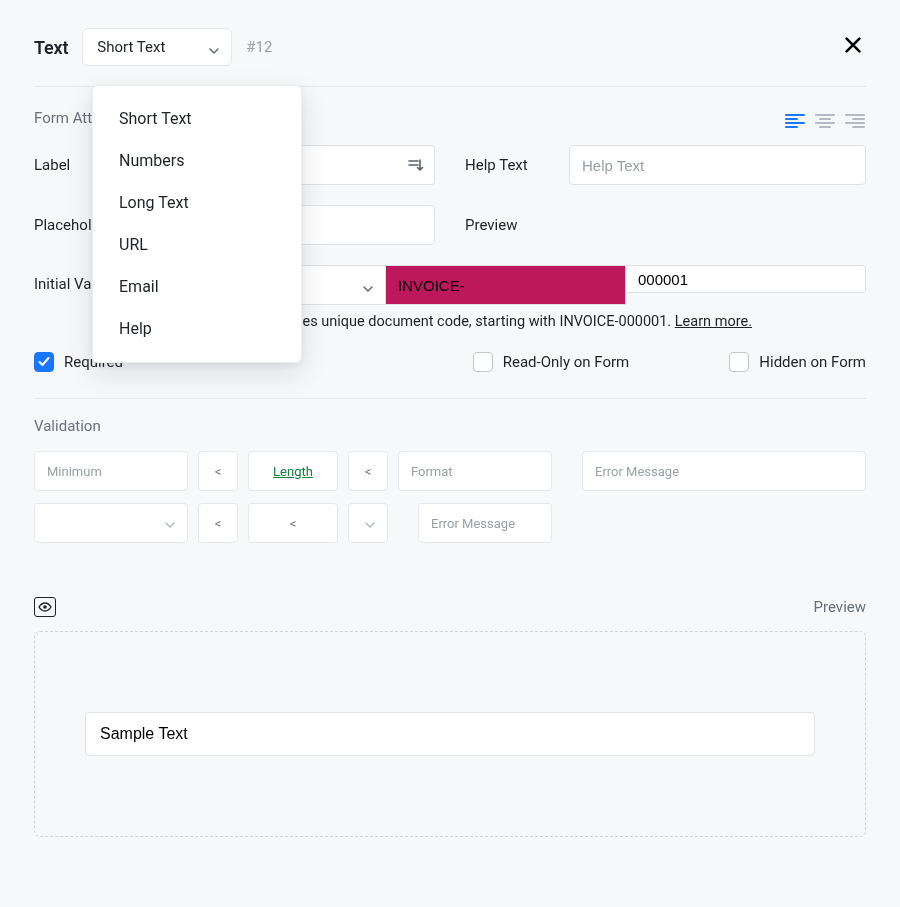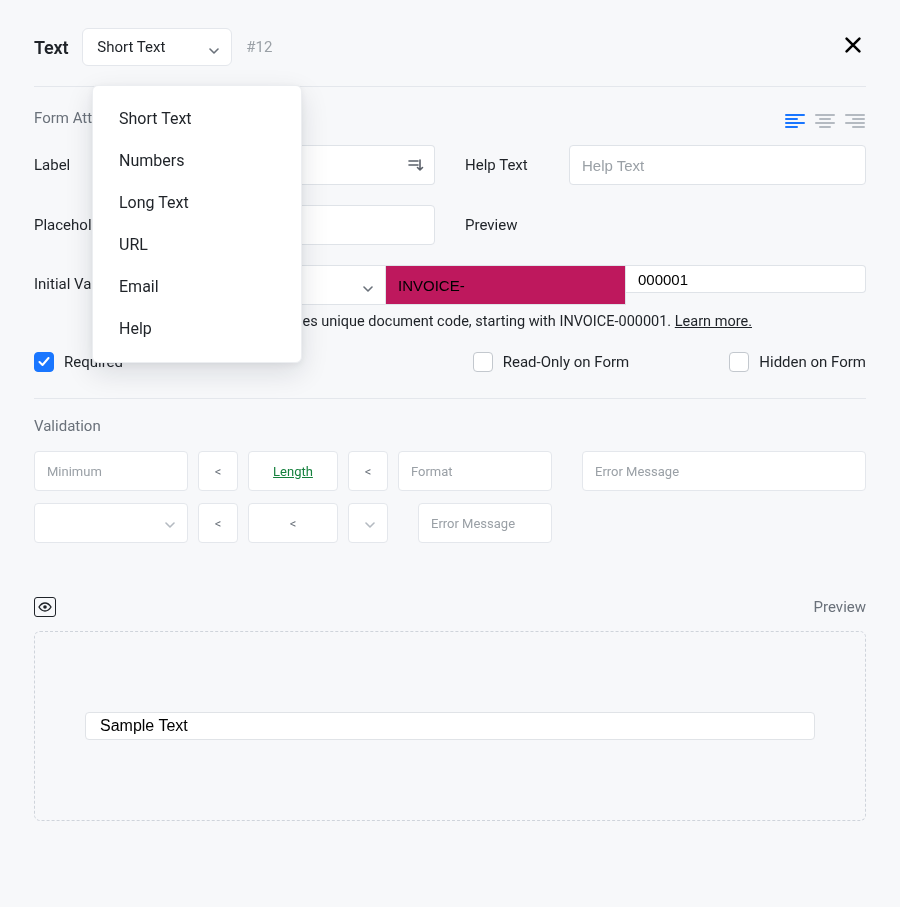--- a/index.html
+++ b/index.html
@@ -186,21 +186,21 @@
     width:22px; height:20px; border:1.5px solid #1f2328; border-radius:3px;
     display:flex; align-items:center; justify-content:center;
   }
   .preview-box {
     margin-top:14px;
     border:1.5px dashed #cfd4db;
     border-radius:6px;
     padding:80px 50px;
   }
   .preview-input {
-    width:100%; height:28px; border:1px solid #e0e3e7; border-radius:4px;
+    width:100%; height:44px; border:1px solid #e0e3e7; border-radius:4px;
     background:#fff; padding:0 14px; font-size:16px;
   }
 </style>
 </head>
 <body>
 
 <div class="panel">
 
   <div class="hdr">
     <div class="hdr-title">Text</div>

